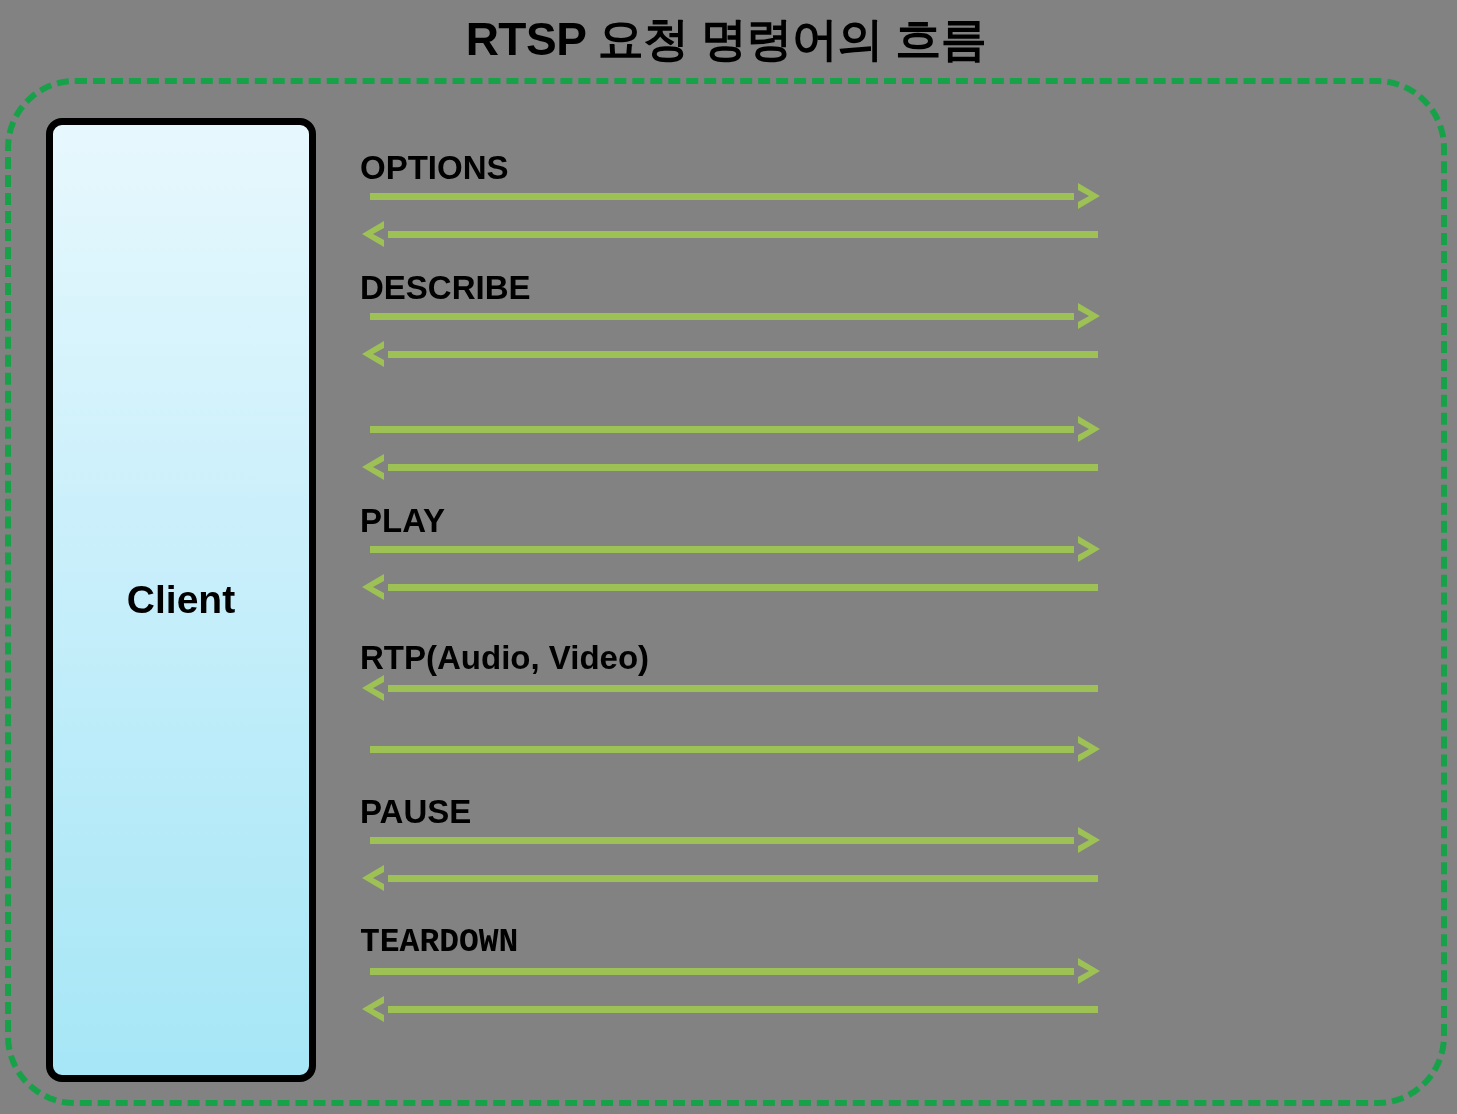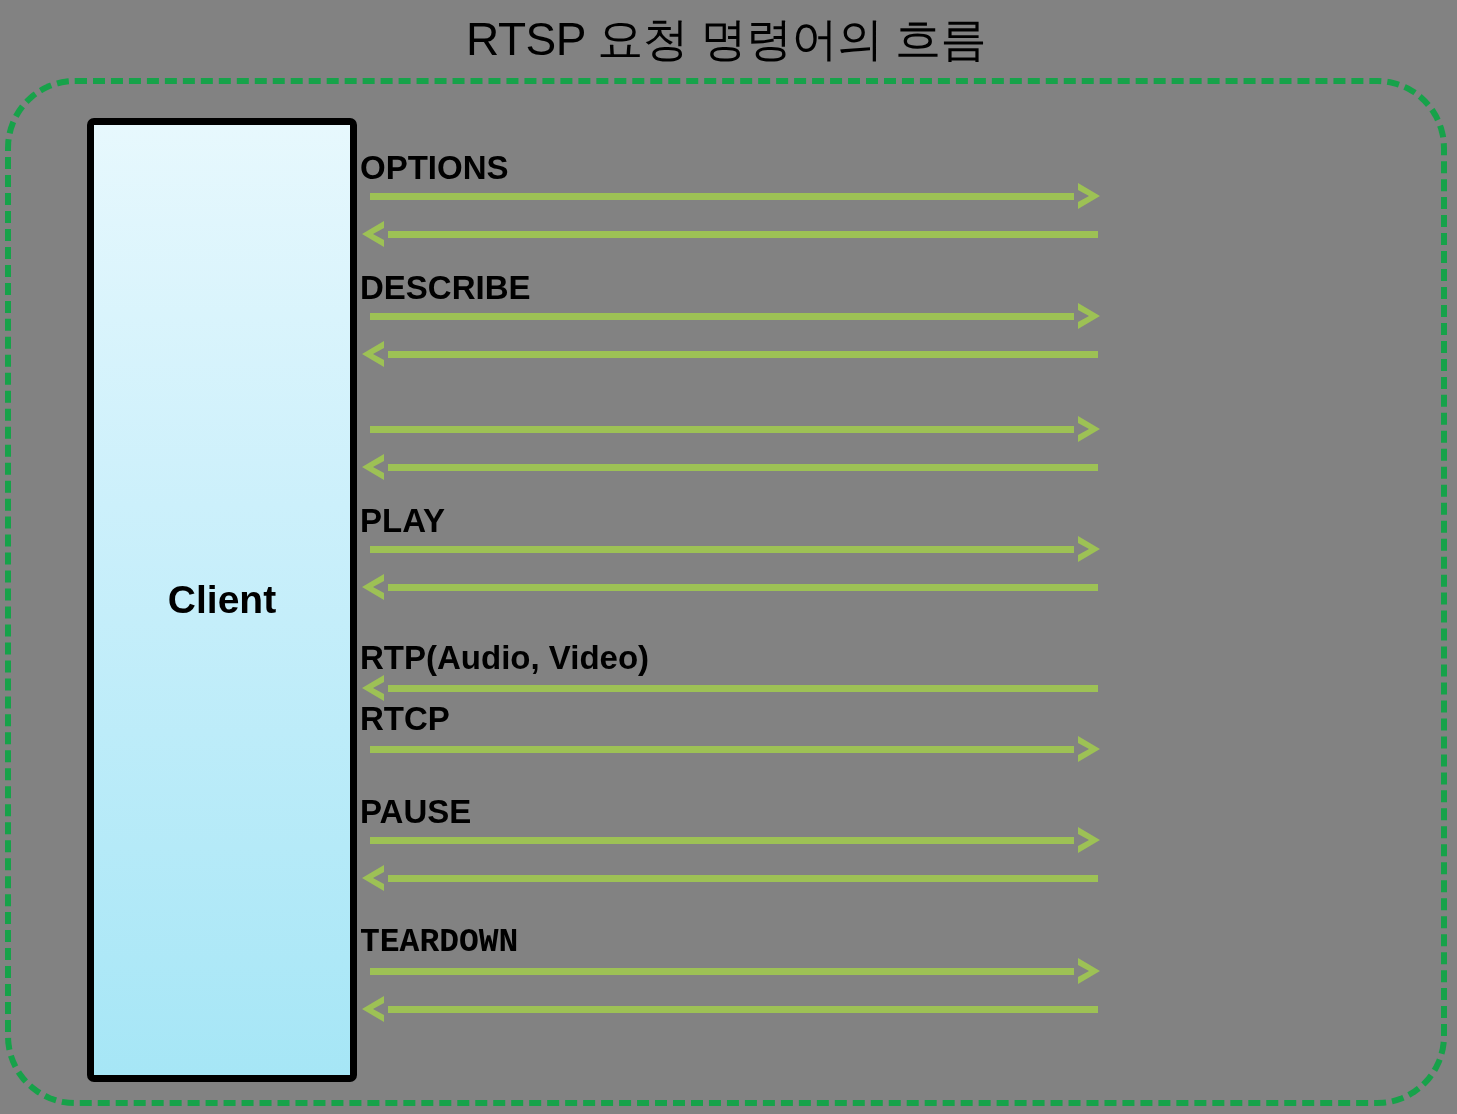--- a/index.html
+++ b/index.html
@@ -19,21 +19,21 @@
   }
 
   
   #title {
     position: absolute;
     left: 0;
     top: 8px;
     width: 1452px;
     text-align: center;
     font-size: 46px;
-    font-weight: normal;
+    font-weight: bold;
     color: #000000;
     letter-spacing: -0.5px;
     line-height: 62px;
     white-space: nowrap;
   }
 
   
   #dashed-frame {
     position: absolute;
     left: 5px;
@@ -43,26 +43,25 @@
     border: 6px dashed #17A24A;
     border-radius: 70px;
     box-sizing: border-box;
     pointer-events: none;
   }
 
   
   .endpoint {
     position: absolute;
     border: 7px solid #000000;
-    border-radius: 7px;
+    border-radius: 16px;
     box-sizing: border-box;
     display: flex;
     align-items: center;
     justify-content: center;
-    margin-left: 41px;
   }
   .endpoint-label {
     font-size: 39px;
     font-weight: bold;
     color: #000000;
   }
   #client-box {
     left: 46px;
     top: 118px;
     width: 270px;
@@ -207,21 +206,20 @@
       </div>
       <div class="msg-label" style="top: 520px;">RTP(Audio, Video)</div>
       <div class="arrow-row arrow-left" style="top: 556px;">
         <div class="arrow-shaft" style="background: rgb(157, 193, 85);"></div>
         <div class="arrow-head">
           <svg viewBox="0 0 28 28">
             <path d="M24 1 L2 14 L24 27 L24 20 L13 14 L24 8 Z" fill="#9DC155"></path>
           </svg>
         </div>
       </div>
-      <div class="msg-label" style="top: 581px;">RTCP</div>
       <div class="arrow-row arrow-right" style="top: 617px;">
         <div class="arrow-shaft" style="background: rgb(157, 193, 85);"></div>
         <div class="arrow-head">
           <svg viewBox="0 0 28 28">
             <path d="M4 1 L26 14 L4 27 L4 20 L15 14 L4 8 Z" fill="#9DC155"></path>
           </svg>
         </div>
       </div>
       <div class="msg-label" style="top: 674px;">PAUSE</div>
       <div class="arrow-row arrow-right" style="top: 708px;">

